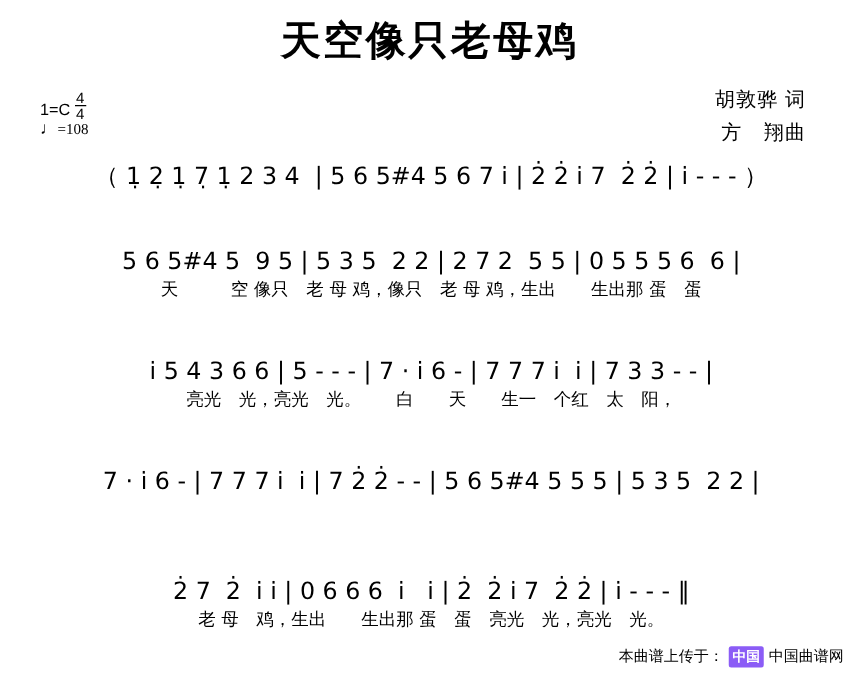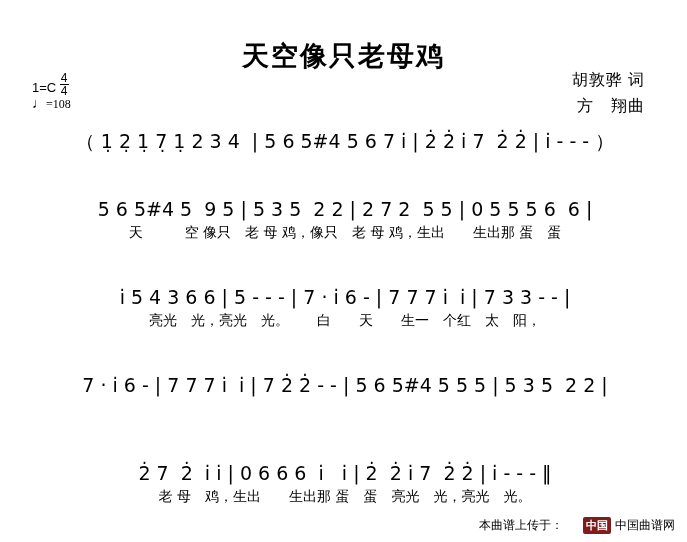--- a/index.html
+++ b/index.html
@@ -6,24 +6,24 @@
   body{
     width:687px;height:542px;
     background:#ffffff;
     font-family:"Liberation Serif", serif;
     position:relative;
     overflow:hidden;
   }
   #sheet{position:relative;width:687px;height:542px;}
 
   .title{
-    position:absolute;top:38px;left:0;width:687px;
+    position:absolute;top:11px;left:0;width:687px;
     text-align:center;
     font-family:"DejaVu Sans","Liberation Sans",sans-serif;
-    font-weight:bold;font-size:27px;letter-spacing:2px;color:#000;
+    font-weight:bold;font-size:32px;letter-spacing:2px;color:#000;
   }
 
   .meta-key{
     position:absolute;left:32px;top:72px;
     font-family:Liberation Sans, sans-serif;font-size:13px;color:#000;
     white-space:nowrap;
   }
   .frac{display:inline-block;vertical-align:-3px;text-align:center;line-height:1.0;font-size:12px;}
   .frac .num{display:block;border-bottom:1px solid #000;padding:0 1px;}
   .frac .den{display:block;padding:0 1px;}
@@ -68,22 +68,22 @@
   .l3{top:284px;}
   .l4{top:372px;}
   .l5{top:460px;}
 
   .footer{
     position:absolute;right:12px;bottom:8px;
     font-family:"DejaVu Sans","Liberation Sans",sans-serif;
     font-size:12px;color:#000;display:flex;align-items:center;gap:4px;
   }
   .footer .logo{
-    display:inline-block;background:#7f1d1d;color:#fff;font-size:11px;
-    padding:1px 3px;border-radius:2px;font-weight:bold;margin-left:16px;
+    display:inline-block;background:#8b5cf6;color:#fff;font-size:11px;
+    padding:1px 3px;border-radius:2px;font-weight:bold;
   }
   .footer .site{color:#000;}
 </style>
 </head>
 <body>
 
 <div id="sheet">
 
   <div class="title">天空像只老母鸡</div>
 

